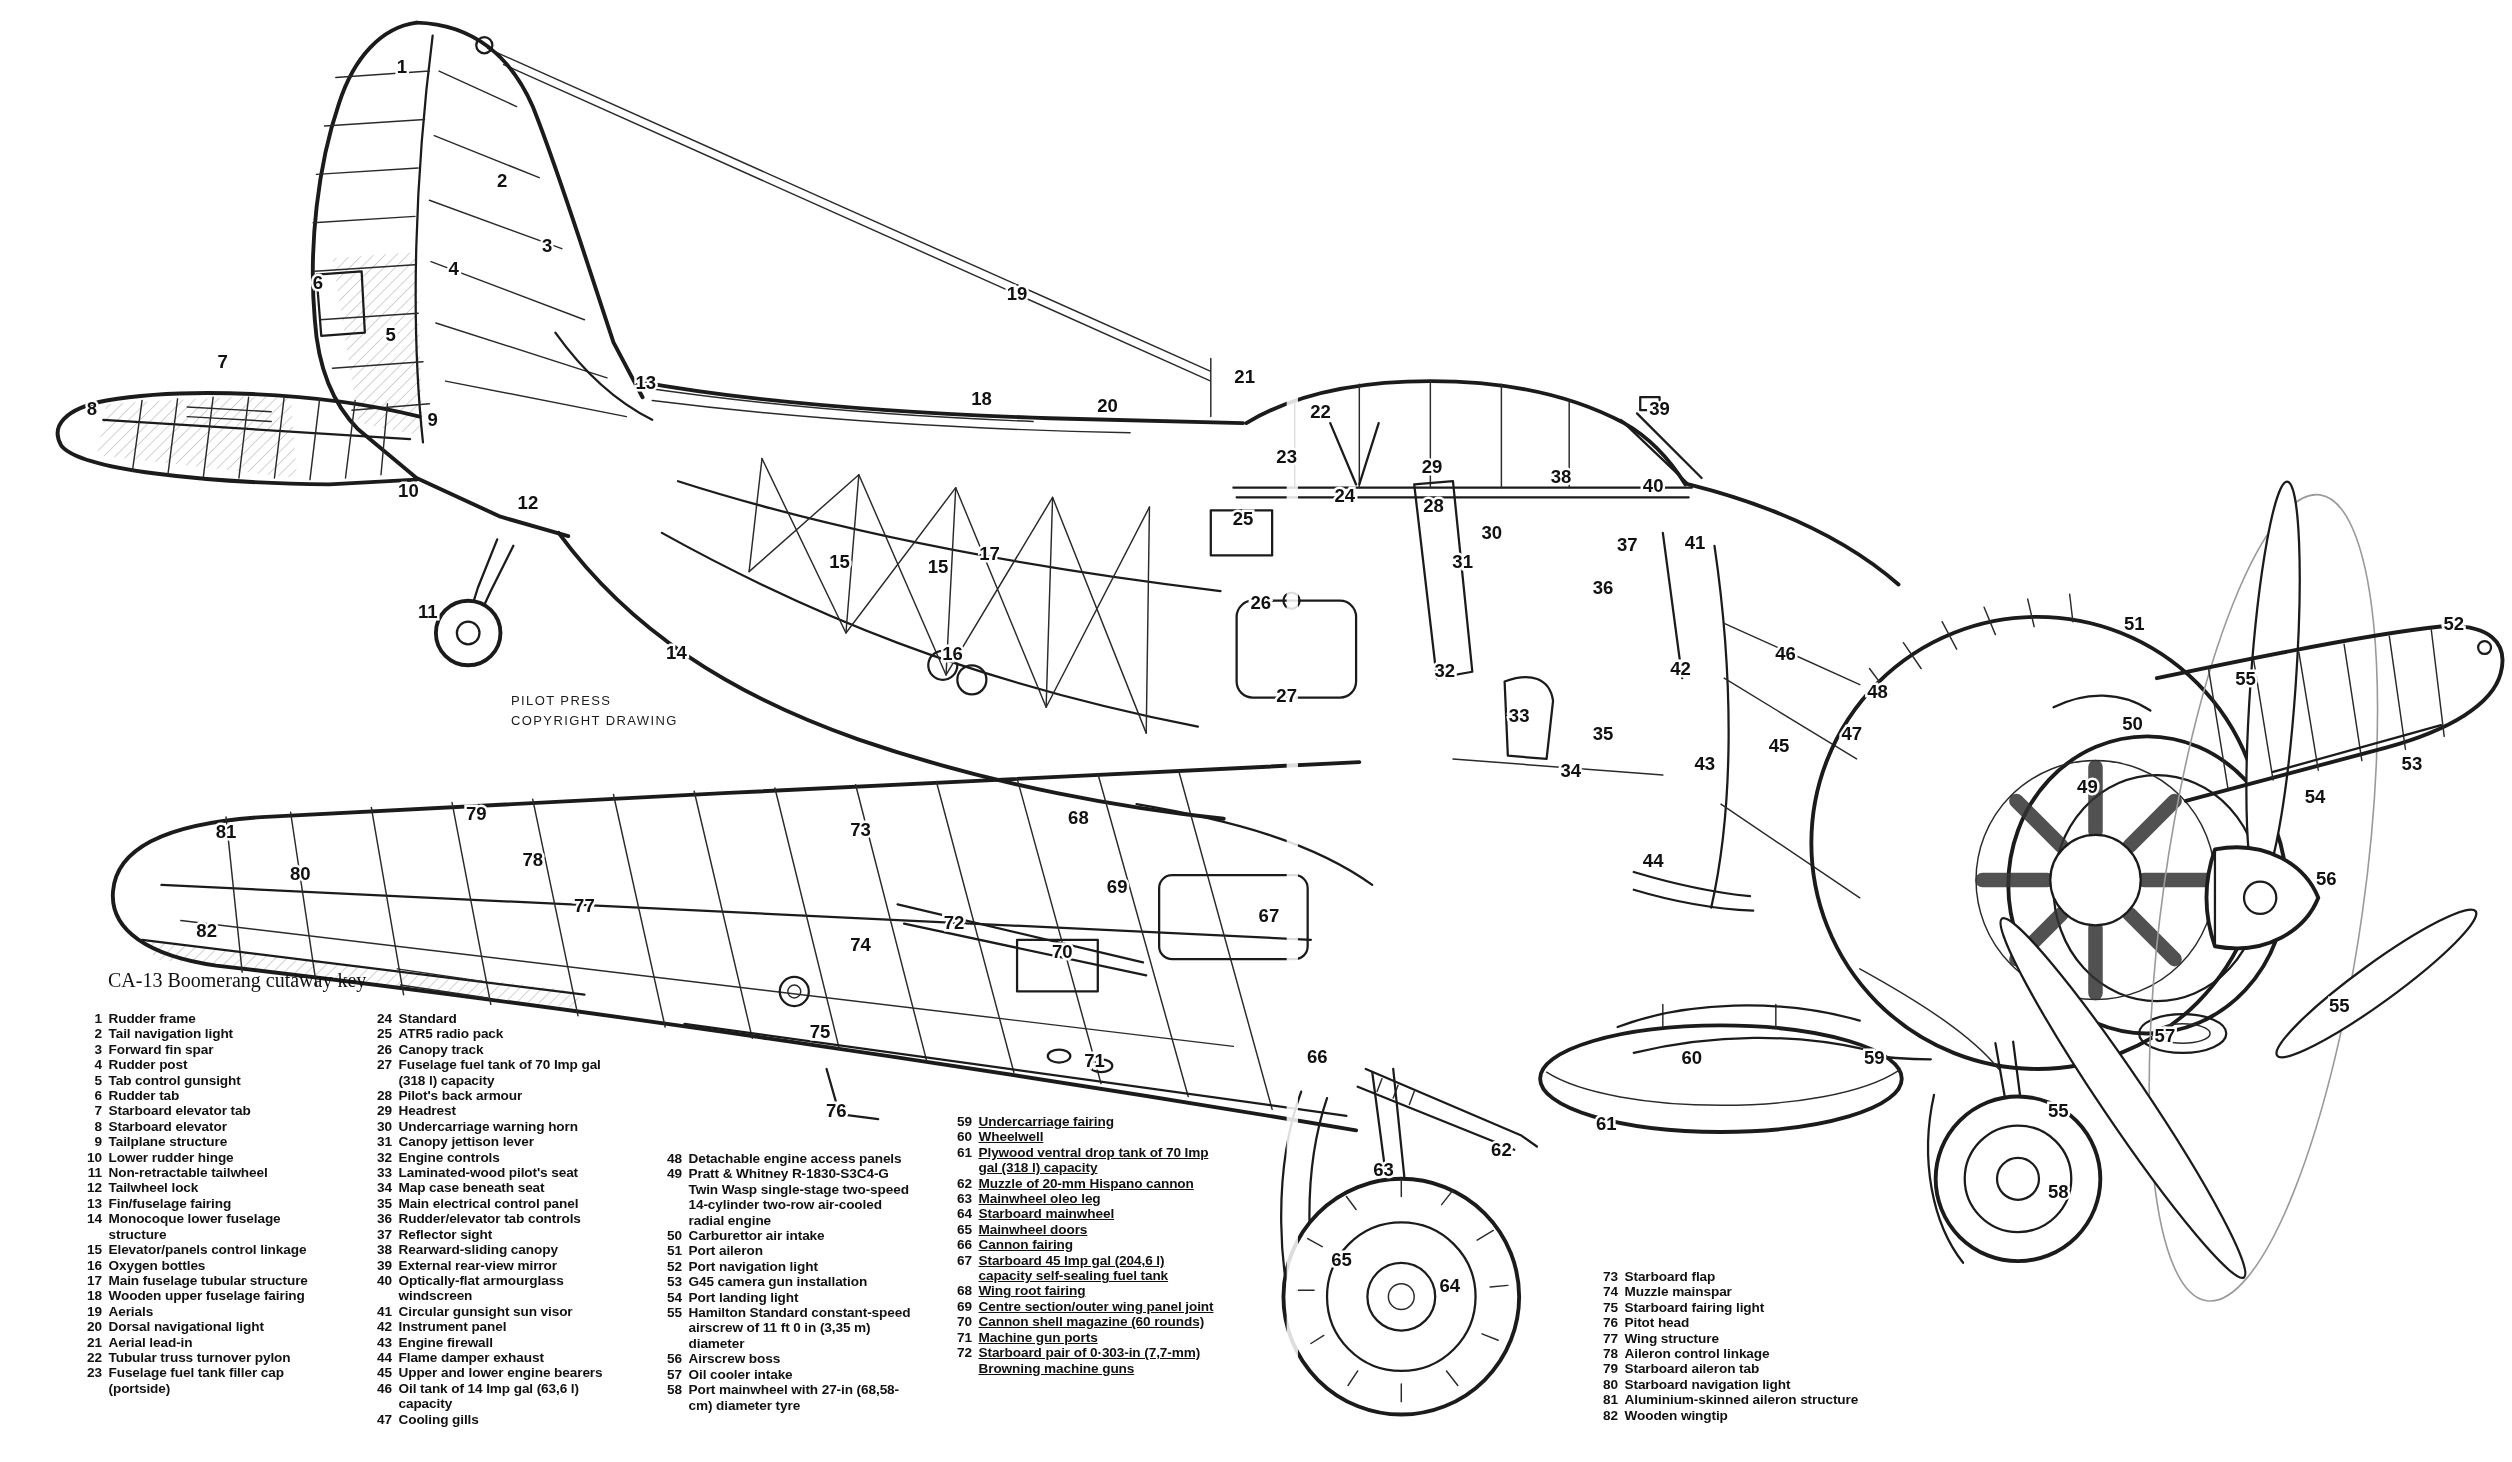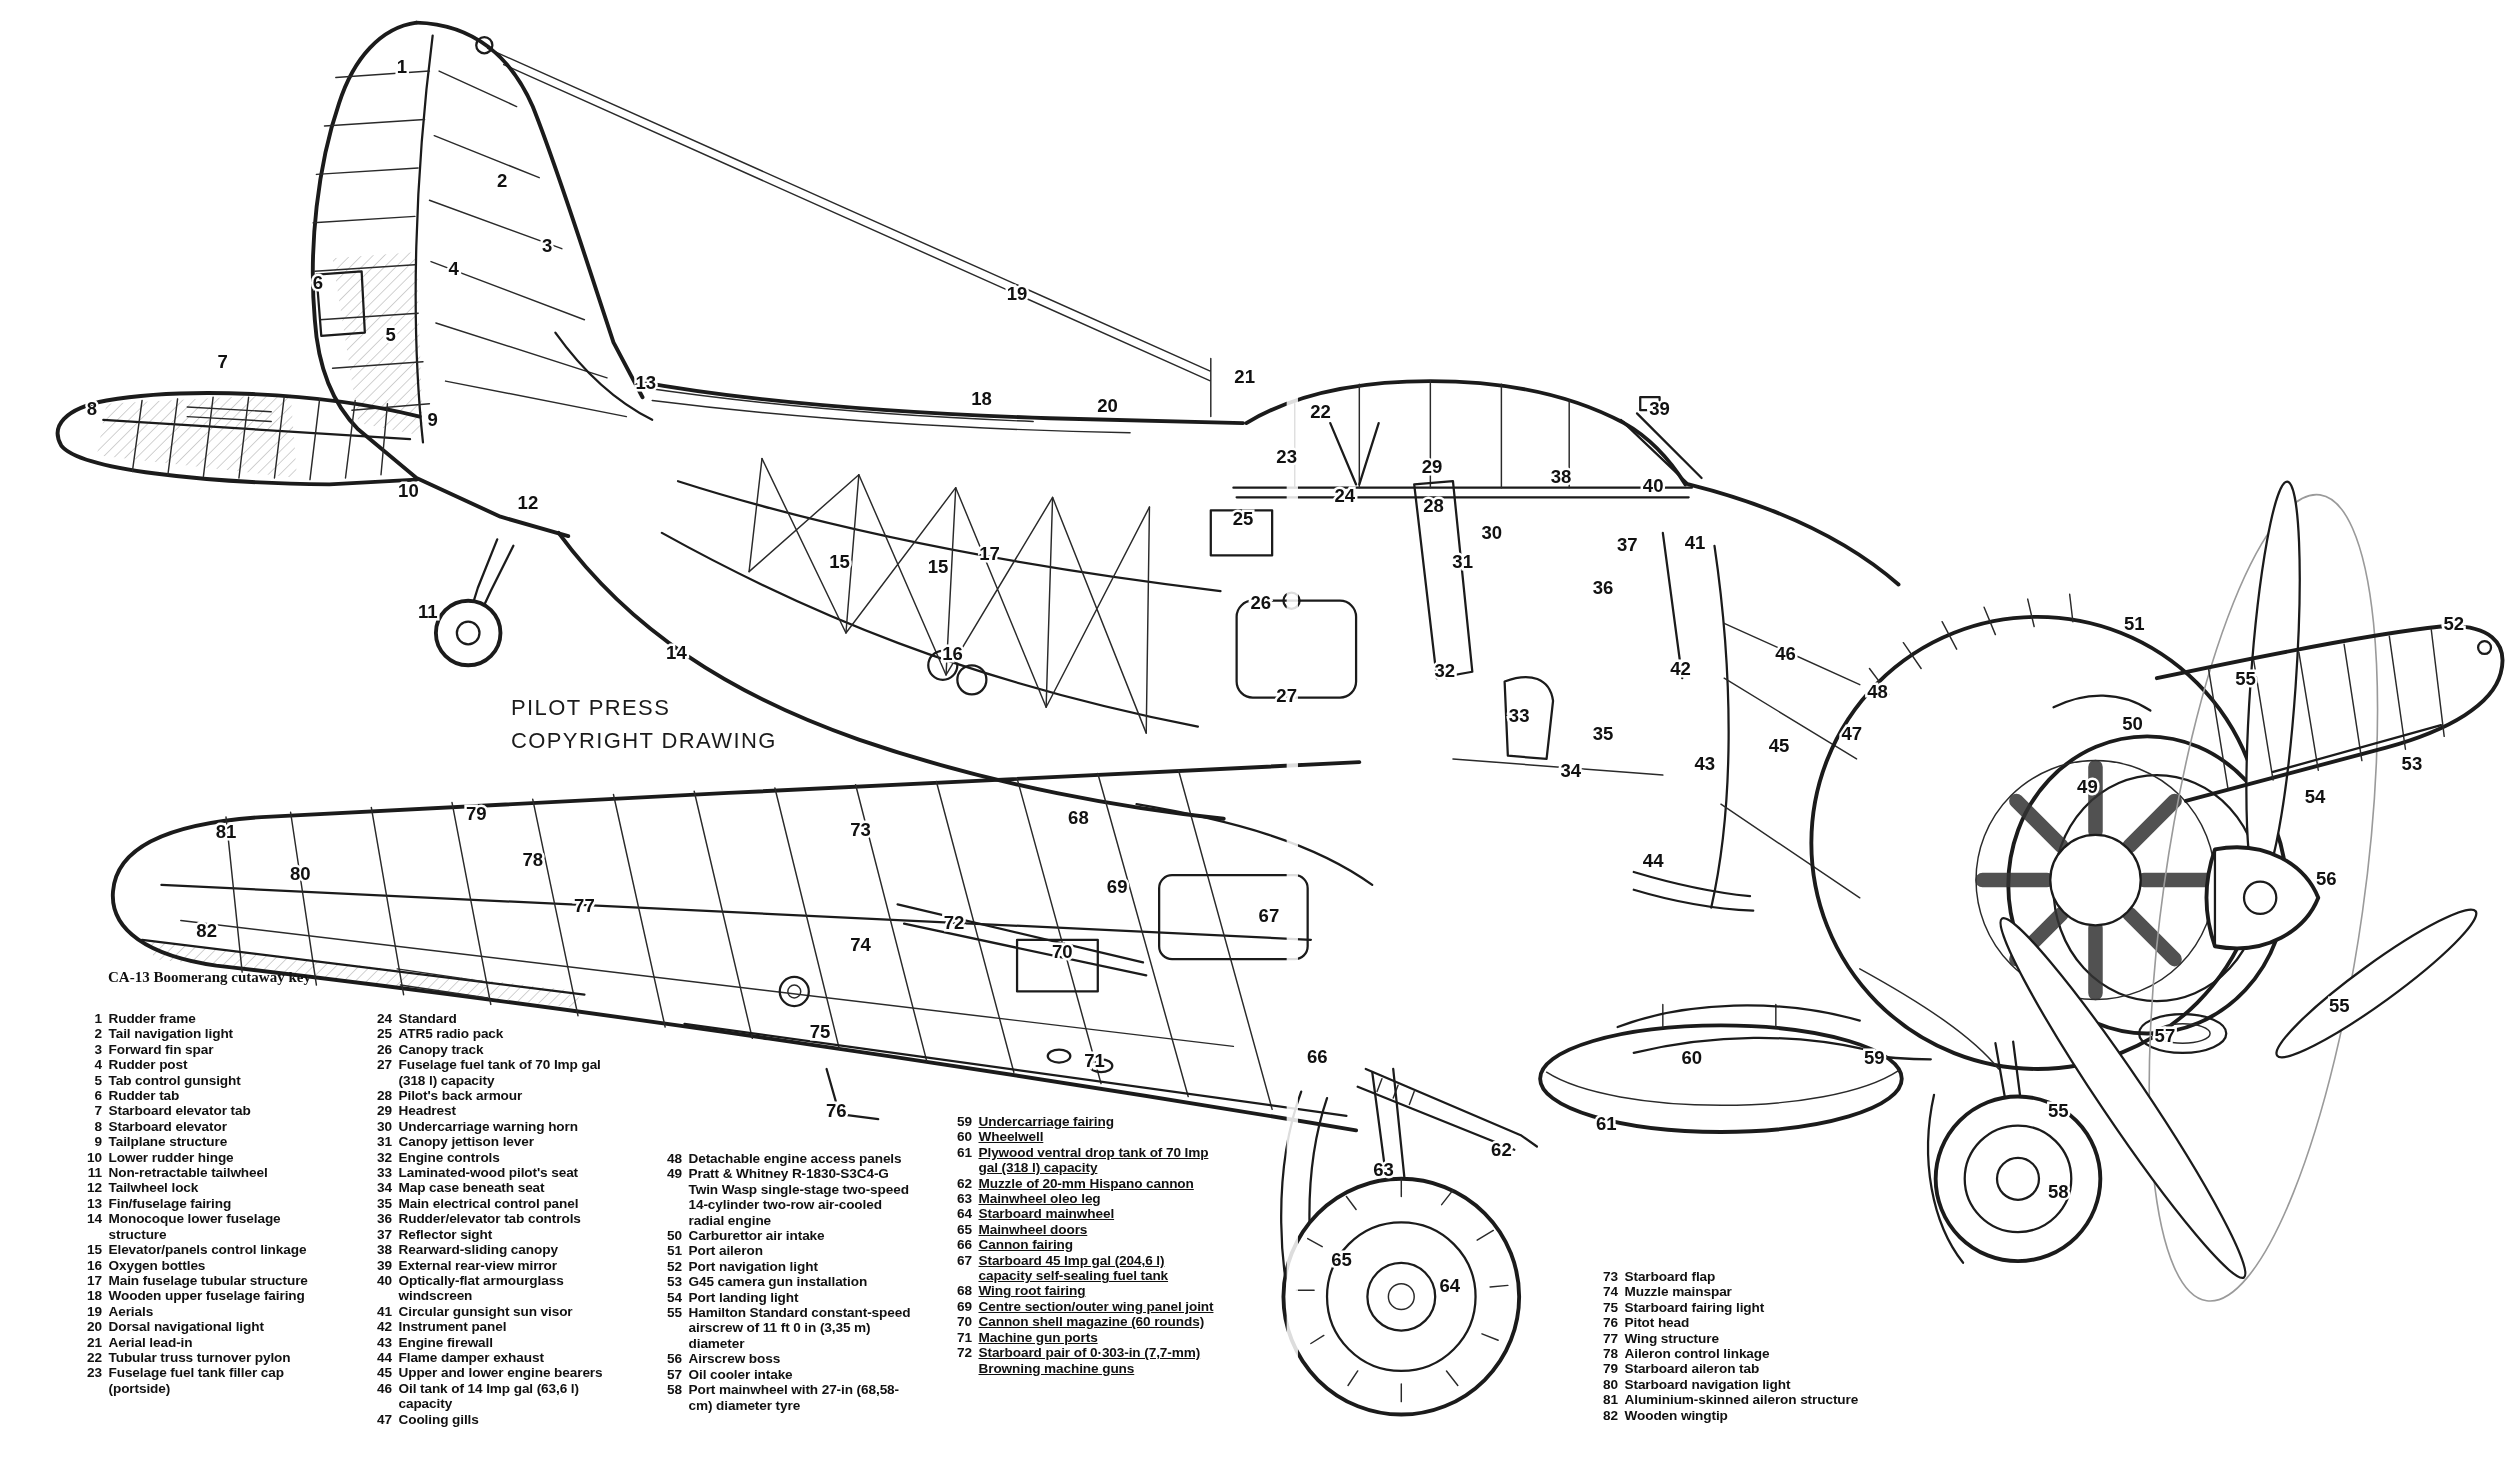--- a/index.html
+++ b/index.html
@@ -12,25 +12,25 @@
   .ink-heavy{stroke:#1b1b1b;fill:none;stroke-width:2.4;stroke-linecap:round;stroke-linejoin:round;}
   .ink-thin{stroke:#2a2a2a;fill:none;stroke-width:0.9;stroke-linecap:round;}
   .ink-faint{stroke:#9a9a9a;fill:none;stroke-width:1;}
   .cyl{stroke:#333;stroke-width:9;stroke-linecap:round;opacity:.85;}
   .whitefill{fill:#ffffff;}
   .hatched{fill:url(#hatch);stroke:none;opacity:.55;}
 
   .callout{font:600 11.5px "Liberation Sans",sans-serif;fill:#111;text-anchor:middle;
            paint-order:stroke;stroke:#ffffff;stroke-width:3px;}
 
-  .copyright{position:absolute;left:511px;top:691px;font-size:22px;font-weight:400;
+  .copyright{position:absolute;left:511px;top:691px;font-size:13px;font-weight:400;
              letter-spacing:1.4px;line-height:1.5;color:#1b1b1b;}
 
   .key-title{position:absolute;left:108px;top:969px;margin:0;
-             font-family:"Liberation Serif",serif;font-size:15px;font-weight:700;color:#111;}
+             font-family:"Liberation Serif",serif;font-size:20px;font-weight:400;color:#111;}
 
   .key-col{position:absolute;font-size:13.6px;line-height:15.4px;font-weight:700;
            letter-spacing:-0.1px;color:#111;}
   .key-item{display:flex;}
   .key-num{flex:none;width:30px;text-align:right;margin-right:6.5px;}
   .key-label{display:block;}
   .col-1{left:72px;top:1011px;}  .col-1 .key-label{width:215px;}
   .col-2{left:362px;top:1011px;}  .col-2 .key-label{width:223px;}
   .col-3{left:652px;top:1151px;}  .col-3 .key-label{width:230px;}
   .col-4{left:942px;top:1114px;} .col-4 .key-label{width:237px;text-decoration:underline;}

